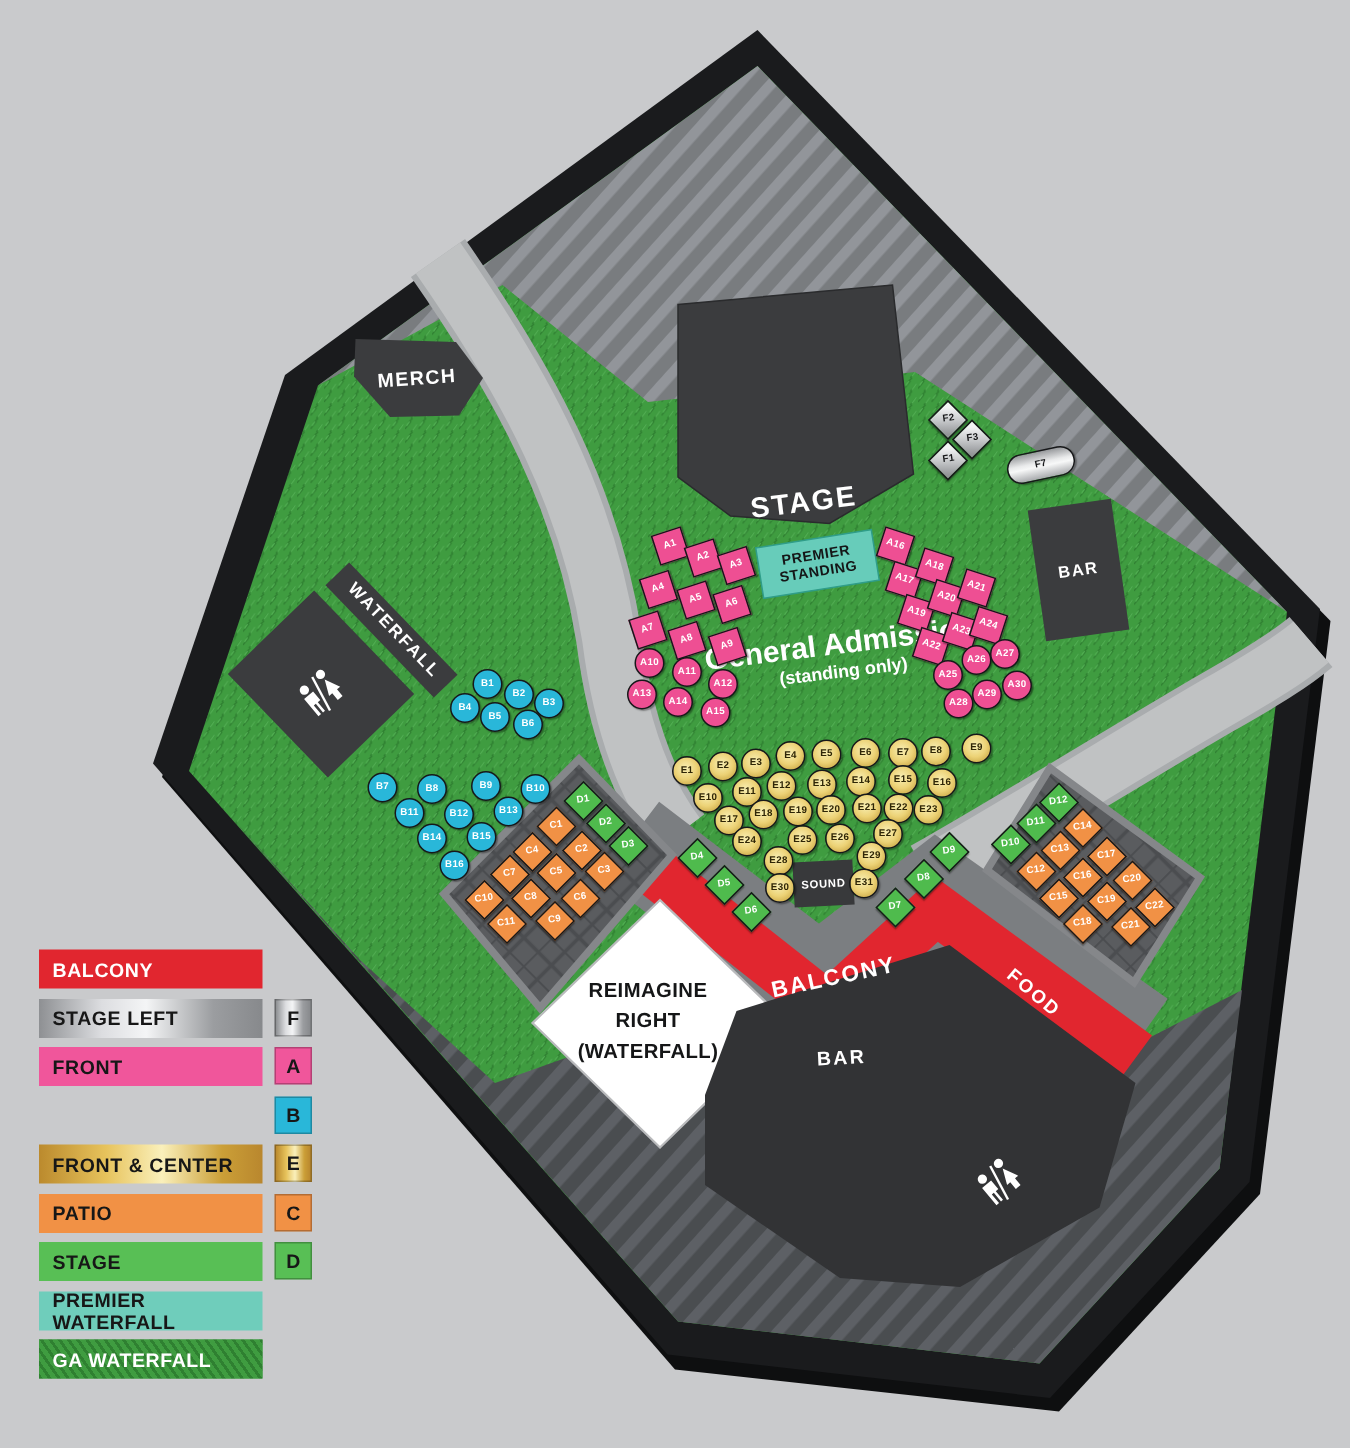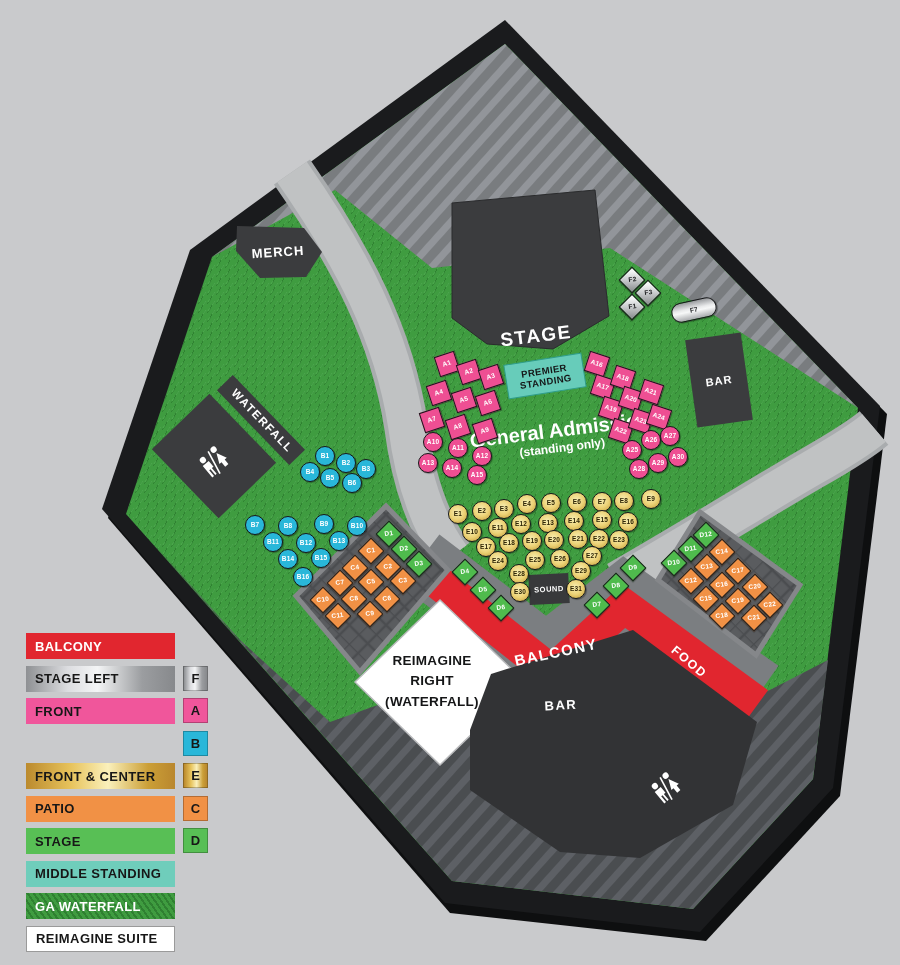--- a/index.html
+++ b/index.html
@@ -636,23 +636,20 @@
       </div>
       <div class="lg-row">
         <div class="lg-bar sw-orange">PATIO</div>
         <div class="lg-badge sw-orange">C</div>
       </div>
       <div class="lg-row">
         <div class="lg-bar sw-green">STAGE</div>
         <div class="lg-badge sw-green">D</div>
       </div>
       <div class="lg-row">
-        <div class="lg-bar sw-teal">MIDDLE STANDING</div>
+        <div class="lg-bar sw-teal">PREMIER WATERFALL</div>
       </div>
       <div class="lg-row">
         <div class="lg-bar sw-grass txt-light">GA WATERFALL</div>
       </div>
-      <div class="lg-row">
-        <div class="lg-bar sw-white">REIMAGINE SUITE</div>
-      </div>
     </div>
 
 </div>
 
 </body></html>

